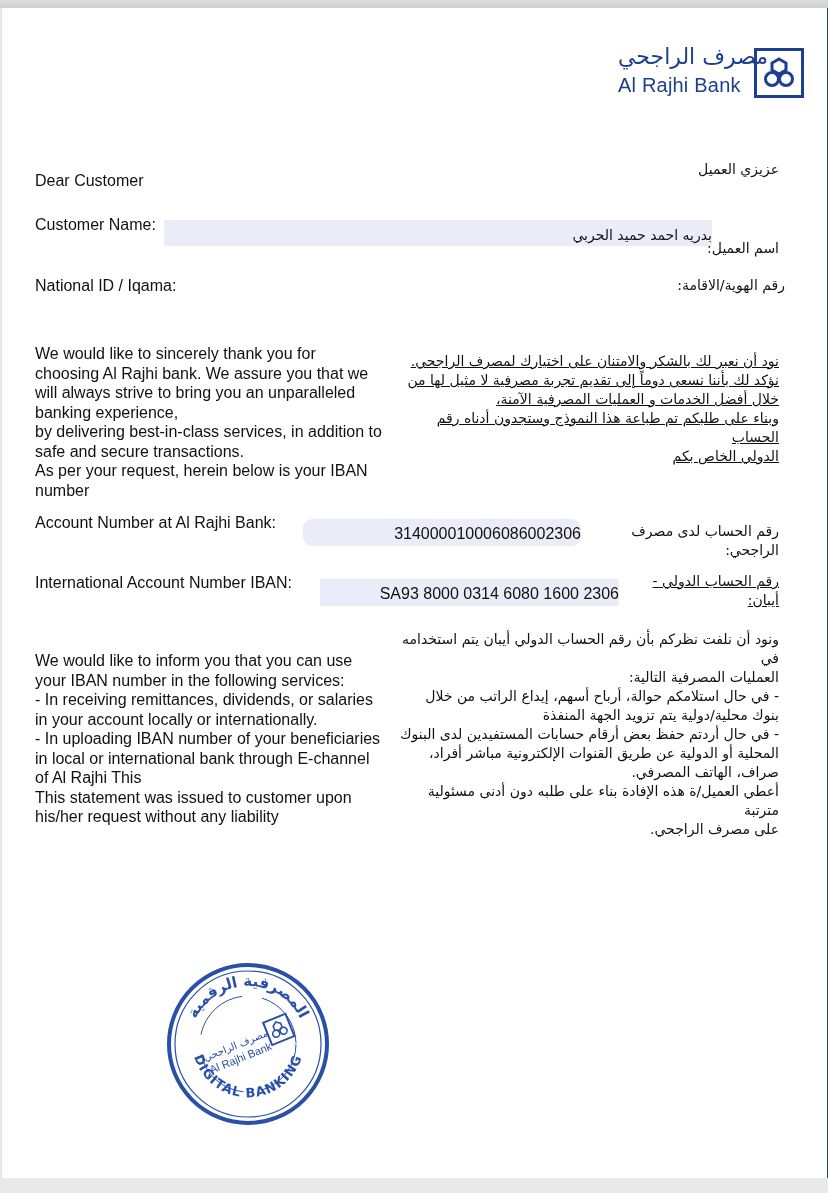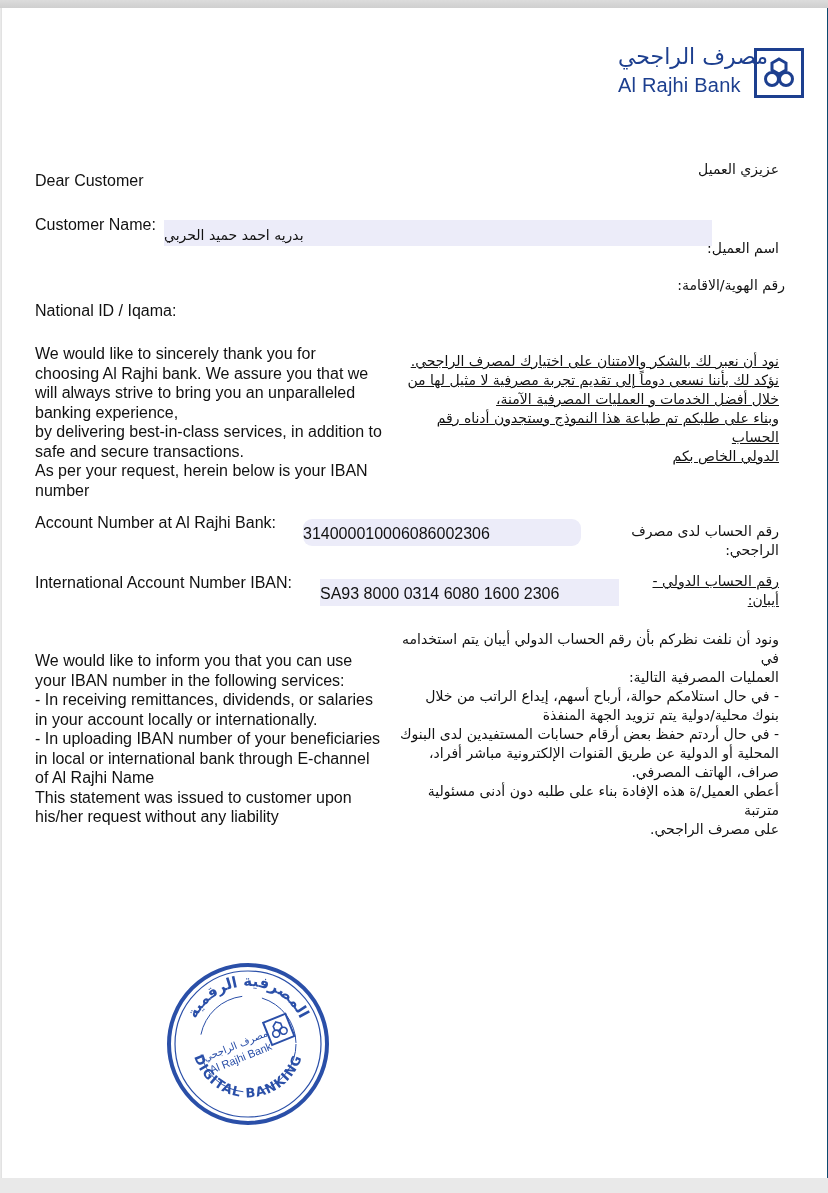--- a/index.html
+++ b/index.html
@@ -13,21 +13,21 @@
   .page {
     position: absolute; left: 1px; top: 8px; width: 825px; height: 1170px;
     background: #ffffff; border-left: 1px solid #e2e2e2; border-right: 1px solid #0c4a6e;
   }
   .abs { position: absolute; }
   .logo-ar { position: absolute; left: 616px; top: 36px; font-size: 22px; color: #1d3f8f; direction: rtl; font-family: "DejaVu Sans", sans-serif; }
   .logo-en { position: absolute; left: 616px; top: 66px; font-size: 20px; color: #1d3f8f; letter-spacing: 0.2px; }
   .logo-box { position: absolute; left: 752px; top: 40px; width: 44px; height: 44px; border: 3px solid #1d3f8f; }
   .en { font-size: 16px; line-height: 19.5px; }
   .ar { font-size: 14px; line-height: 19px; direction: rtl; text-align: right; font-family: "DejaVu Sans", sans-serif; }
-  .field { position: absolute; background: #ececf9; text-align: left; font-size: 16px; }
+  .field { position: absolute; background: #ececf9; text-align: right; font-size: 16px; }
   .stamp { position: absolute; left: 164px; top: 954px; width: 164px; height: 164px; }
 </style>
 </head>
 <body>
 
 <div class="top-shadow"></div>
 
 <div class="page">
 
   <div class="logo-ar">مصرف الراجحي</div>
@@ -40,21 +40,21 @@
     </svg>
   </div>
 
   <div class="abs en" style="left:33px; top:163px;">Dear Customer</div>
   <div class="abs ar" style="right:48px; top:152px; width:200px;">عزيزي العميل</div>
 
   <div class="abs en" style="left:33px; top:207px;">Customer Name:</div>
   <div class="field" style="left:162px; top:212px; width:548px; height:26px; line-height:30px; direction:rtl; font-family:'DejaVu Sans', sans-serif; font-size:14px;">بدريه احمد حميد الحربي</div>
   <div class="abs ar" style="right:48px; top:206px; width:100px;margin-top:25px;">اسم العميل:</div>
 
-  <div class="abs en" style="left:33px; top:268px;margin-top:25px;">National ID / Iqama:</div>
+  <div class="abs en" style="left:33px; top:268px;">National ID / Iqama:</div>
   <div class="abs ar" style="right:42px; top:268px; width:140px;">رقم الهوية/الاقامة:</div>
 
   <div class="abs en" style="left:33px; top:336px; width:380px;">
     <div>We would like to sincerely thank you for</div>
     <div>choosing Al Rajhi bank. We assure you that we</div>
     <div>will always strive to bring you an unparalleled</div>
     <div>banking experience,</div>
     <div>by delivering best-in-class services, in addition to</div>
     <div>safe and secure transactions.</div>
     <div>As per your request, herein below is your IBAN</div>
@@ -77,21 +77,21 @@
   <div class="field" style="left:318px; top:571px; width:299px; height:27px; line-height:30px;">SA93 8000 0314 6080 1600 2306</div>
   <div class="abs ar" style="right:48px; top:564px; width:160px;text-decoration:underline;">رقم الحساب الدولي - أيبان:</div>
 
   <div class="abs en" style="left:33px; top:643px; width:380px;">
     <div>We would like to inform you that you can use</div>
     <div>your IBAN number in the following services:</div>
     <div>- In receiving remittances, dividends, or salaries</div>
     <div>in your account locally or internationally.</div>
     <div>- In uploading IBAN number of your beneficiaries</div>
     <div>in local or international bank through E-channel</div>
-    <div>of Al Rajhi Name</div>
+    <div>of Al Rajhi This</div>
     <div>This statement was issued to customer upon</div>
     <div>his/her request without any liability</div>
   </div>
 
   <div class="abs ar" style="right:48px; top:622px; width:380px;">
     <div>ونود أن نلفت نظركم بأن رقم الحساب الدولي أيبان يتم استخدامه في</div>
     <div>العمليات المصرفية التالية:</div>
     <div>- في حال استلامكم حوالة، أرباح أسهم، إيداع الراتب من خلال</div>
     <div>بنوك محلية/دولية يتم تزويد الجهة المنفذة</div>
     <div>- في حال أردتم حفظ بعض أرقام حسابات المستفيدين لدى البنوك</div>

